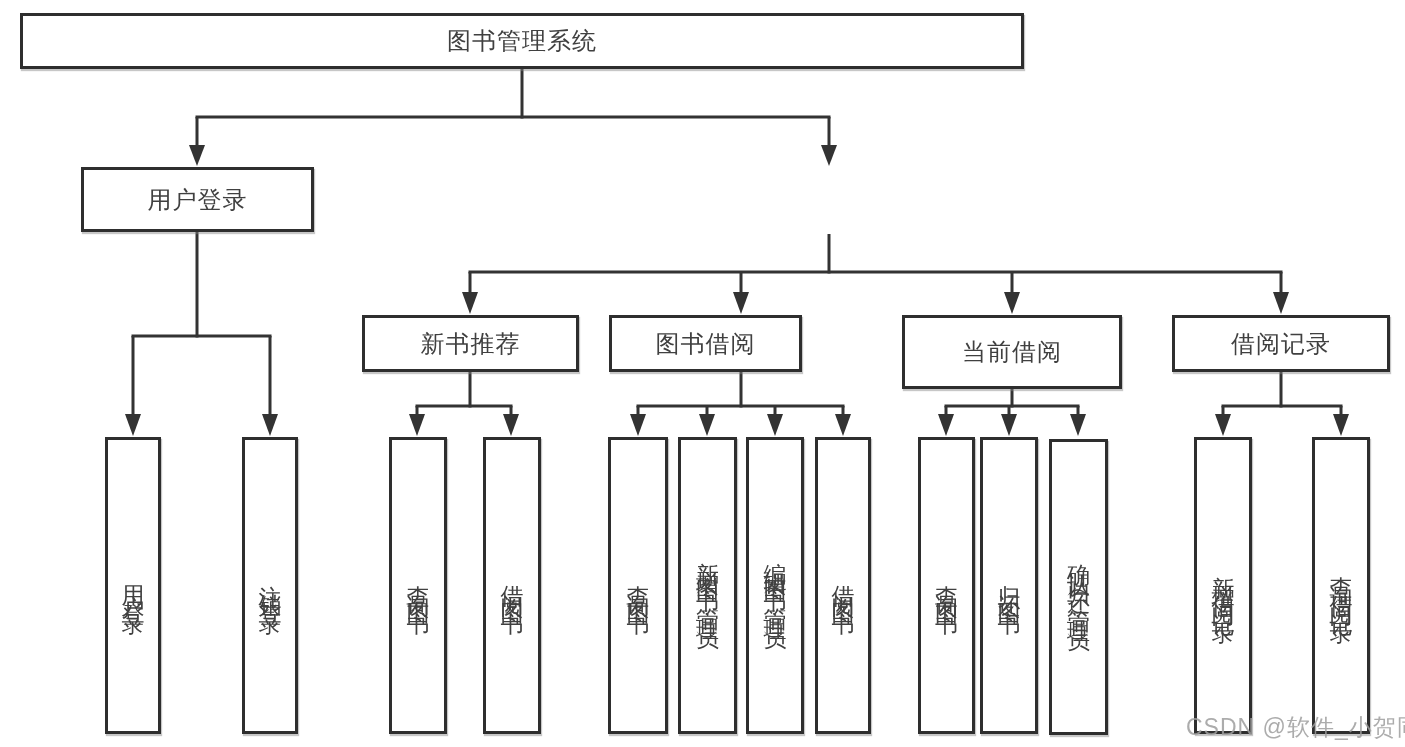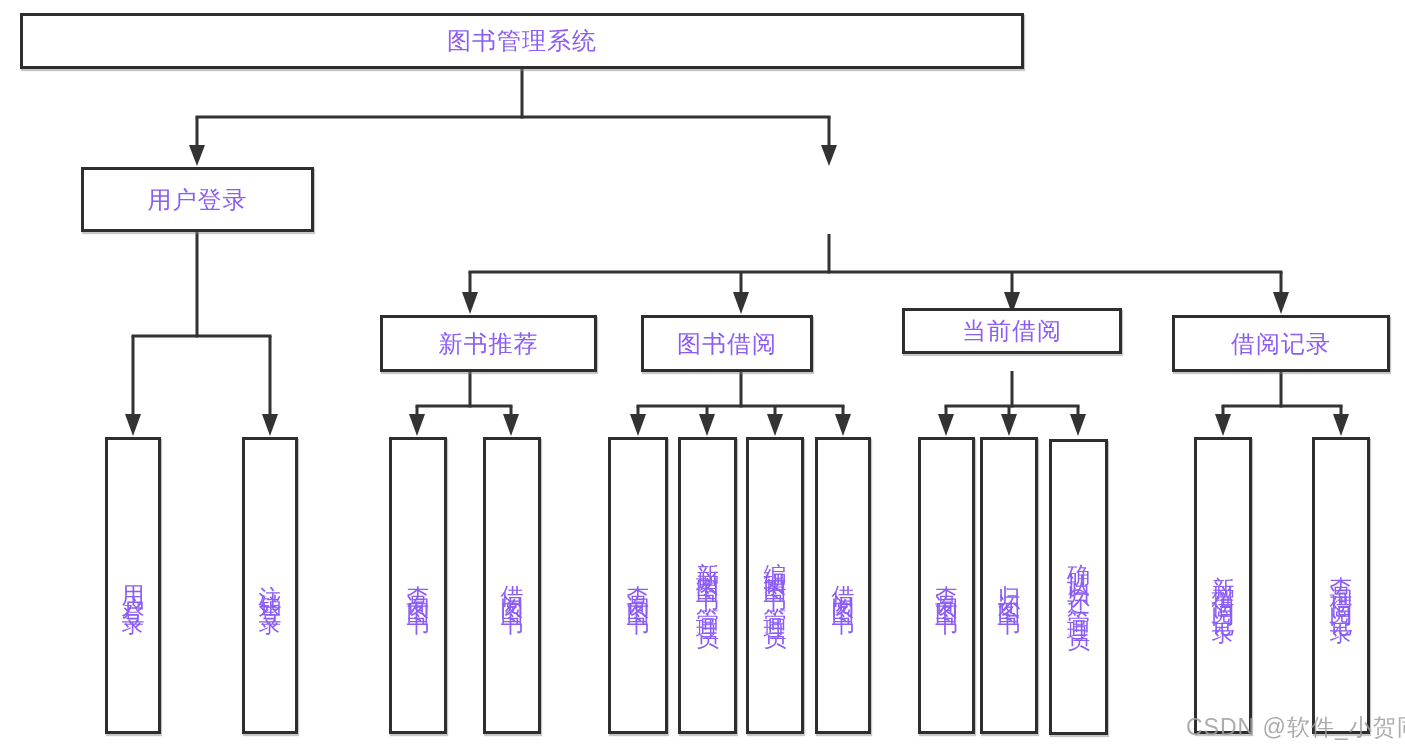--- a/index.html
+++ b/index.html
@@ -10,21 +10,21 @@
     font-family:"Liberation Sans","DejaVu Sans",sans-serif;
     overflow:hidden;
   }
   #edges{position:absolute;left:0;top:0;width:1405px;height:747px;}
   .node{
     position:absolute;
     box-sizing:border-box;
     display:flex;align-items:center;justify-content:center;
     background:#ffffff;
     border:3px solid #2e2e2e;
-    color:#8b5cf6;
+    color:#404040;
     font-size:24px;
     box-shadow:1px 2px 1px rgba(130,130,130,0.45);
   }
   .node.h{letter-spacing:1px;}
   .node.v{
     writing-mode:vertical-rl;
     text-orientation:mixed;
     font-size:23px;
     letter-spacing:0.4em;
     line-height:1;
@@ -85,27 +85,27 @@
   </svg>
 
   <div class="node h" style="left:20px;top:13px;width:1004px;height:56px">
     <span>图书管理系统</span>
   </div>
 
   <div class="node h" style="left:81px;top:167px;width:233px;height:65px">
     <span>用户登录</span>
   </div>
 
-  <div class="node h" style="left:380px;top:315px;width:217px;height:57px">
+  <div class="node h" style="left:362px;top:315px;width:217px;height:57px">
     <span>新书推荐</span>
   </div>
-  <div class="node h" style="left:641px;top:315px;width:172px;height:57px">
+  <div class="node h" style="left:609px;top:315px;width:193px;height:57px">
     <span>图书借阅</span>
   </div>
-  <div class="node h" style="left:902px;top:308px;width:220px;height:46px">
+  <div class="node h" style="left:902px;top:315px;width:220px;height:74px">
     <span>当前借阅</span>
   </div>
   <div class="node h" style="left:1172px;top:315px;width:218px;height:57px">
     <span>借阅记录</span>
   </div>
 
   <div class="node v" style="left:105px;top:437px;width:56px;height:297px">
     <span>用户登录</span>
   </div>
   <div class="node v" style="left:242px;top:437px;width:56px;height:297px">

